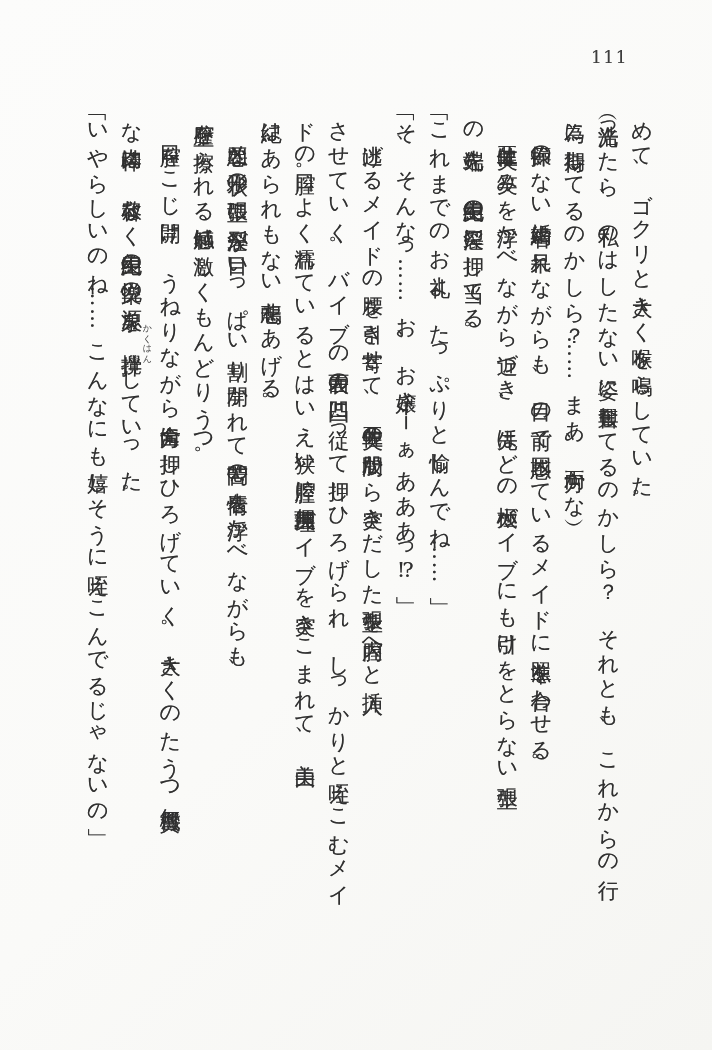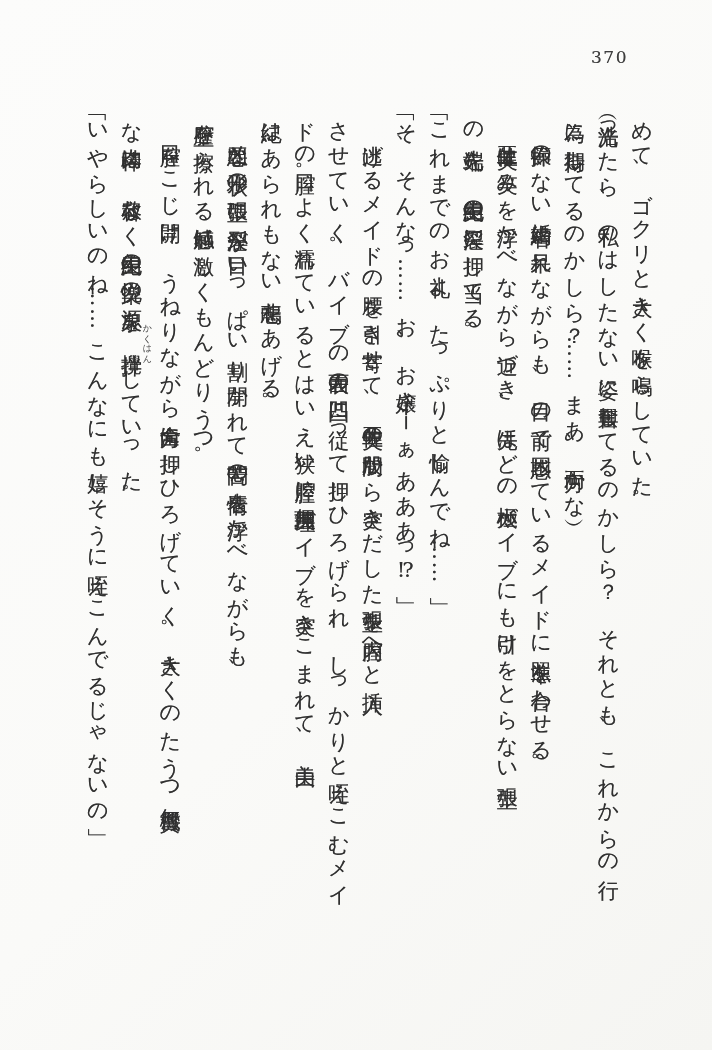--- a/index.html
+++ b/index.html
@@ -42,21 +42,21 @@
     font-size:9px;
     letter-spacing:0;
     color:#484848;
     text-shadow:none;
   }
 </style>
 </head>
 <body>
 
 <div class="page">
-  <div class="pagenum">370</div>
+  <div class="pagenum">111</div>
   <div class="textblock">
       <p class="line">めて、ゴクリと大きく喉を鳴らしていた。</p>
       <p class="line">（浩光ったら、私のはしたない姿に興奮してるのかしら？　それとも、これからの行</p>
       <p class="line">為に期待してるのかしら？……まあ、両方かな）</p>
       <p class="line indent">節操のない婚約者に呆れながらも、目の前で困惑しているメイドに照準を合わせる。</p>
       <p class="line indent">亜佐美は笑みを浮かべながら近づき、先ほどの極太バイブにも引けをとらない張型</p>
       <p class="line">の先端を、美由紀の淫裂に押し当てる。</p>
       <p class="line">「これまでのお礼よ。たっぷりと愉しんでね……」</p>
       <p class="line">「そ、そんなっ……お、お嬢さ──ぁあああっ⁉」</p>
       <p class="line indent">逃げるメイドの腰を引き寄せて、亜佐美の股間から突きだした張型を膣内へと挿入</p>

